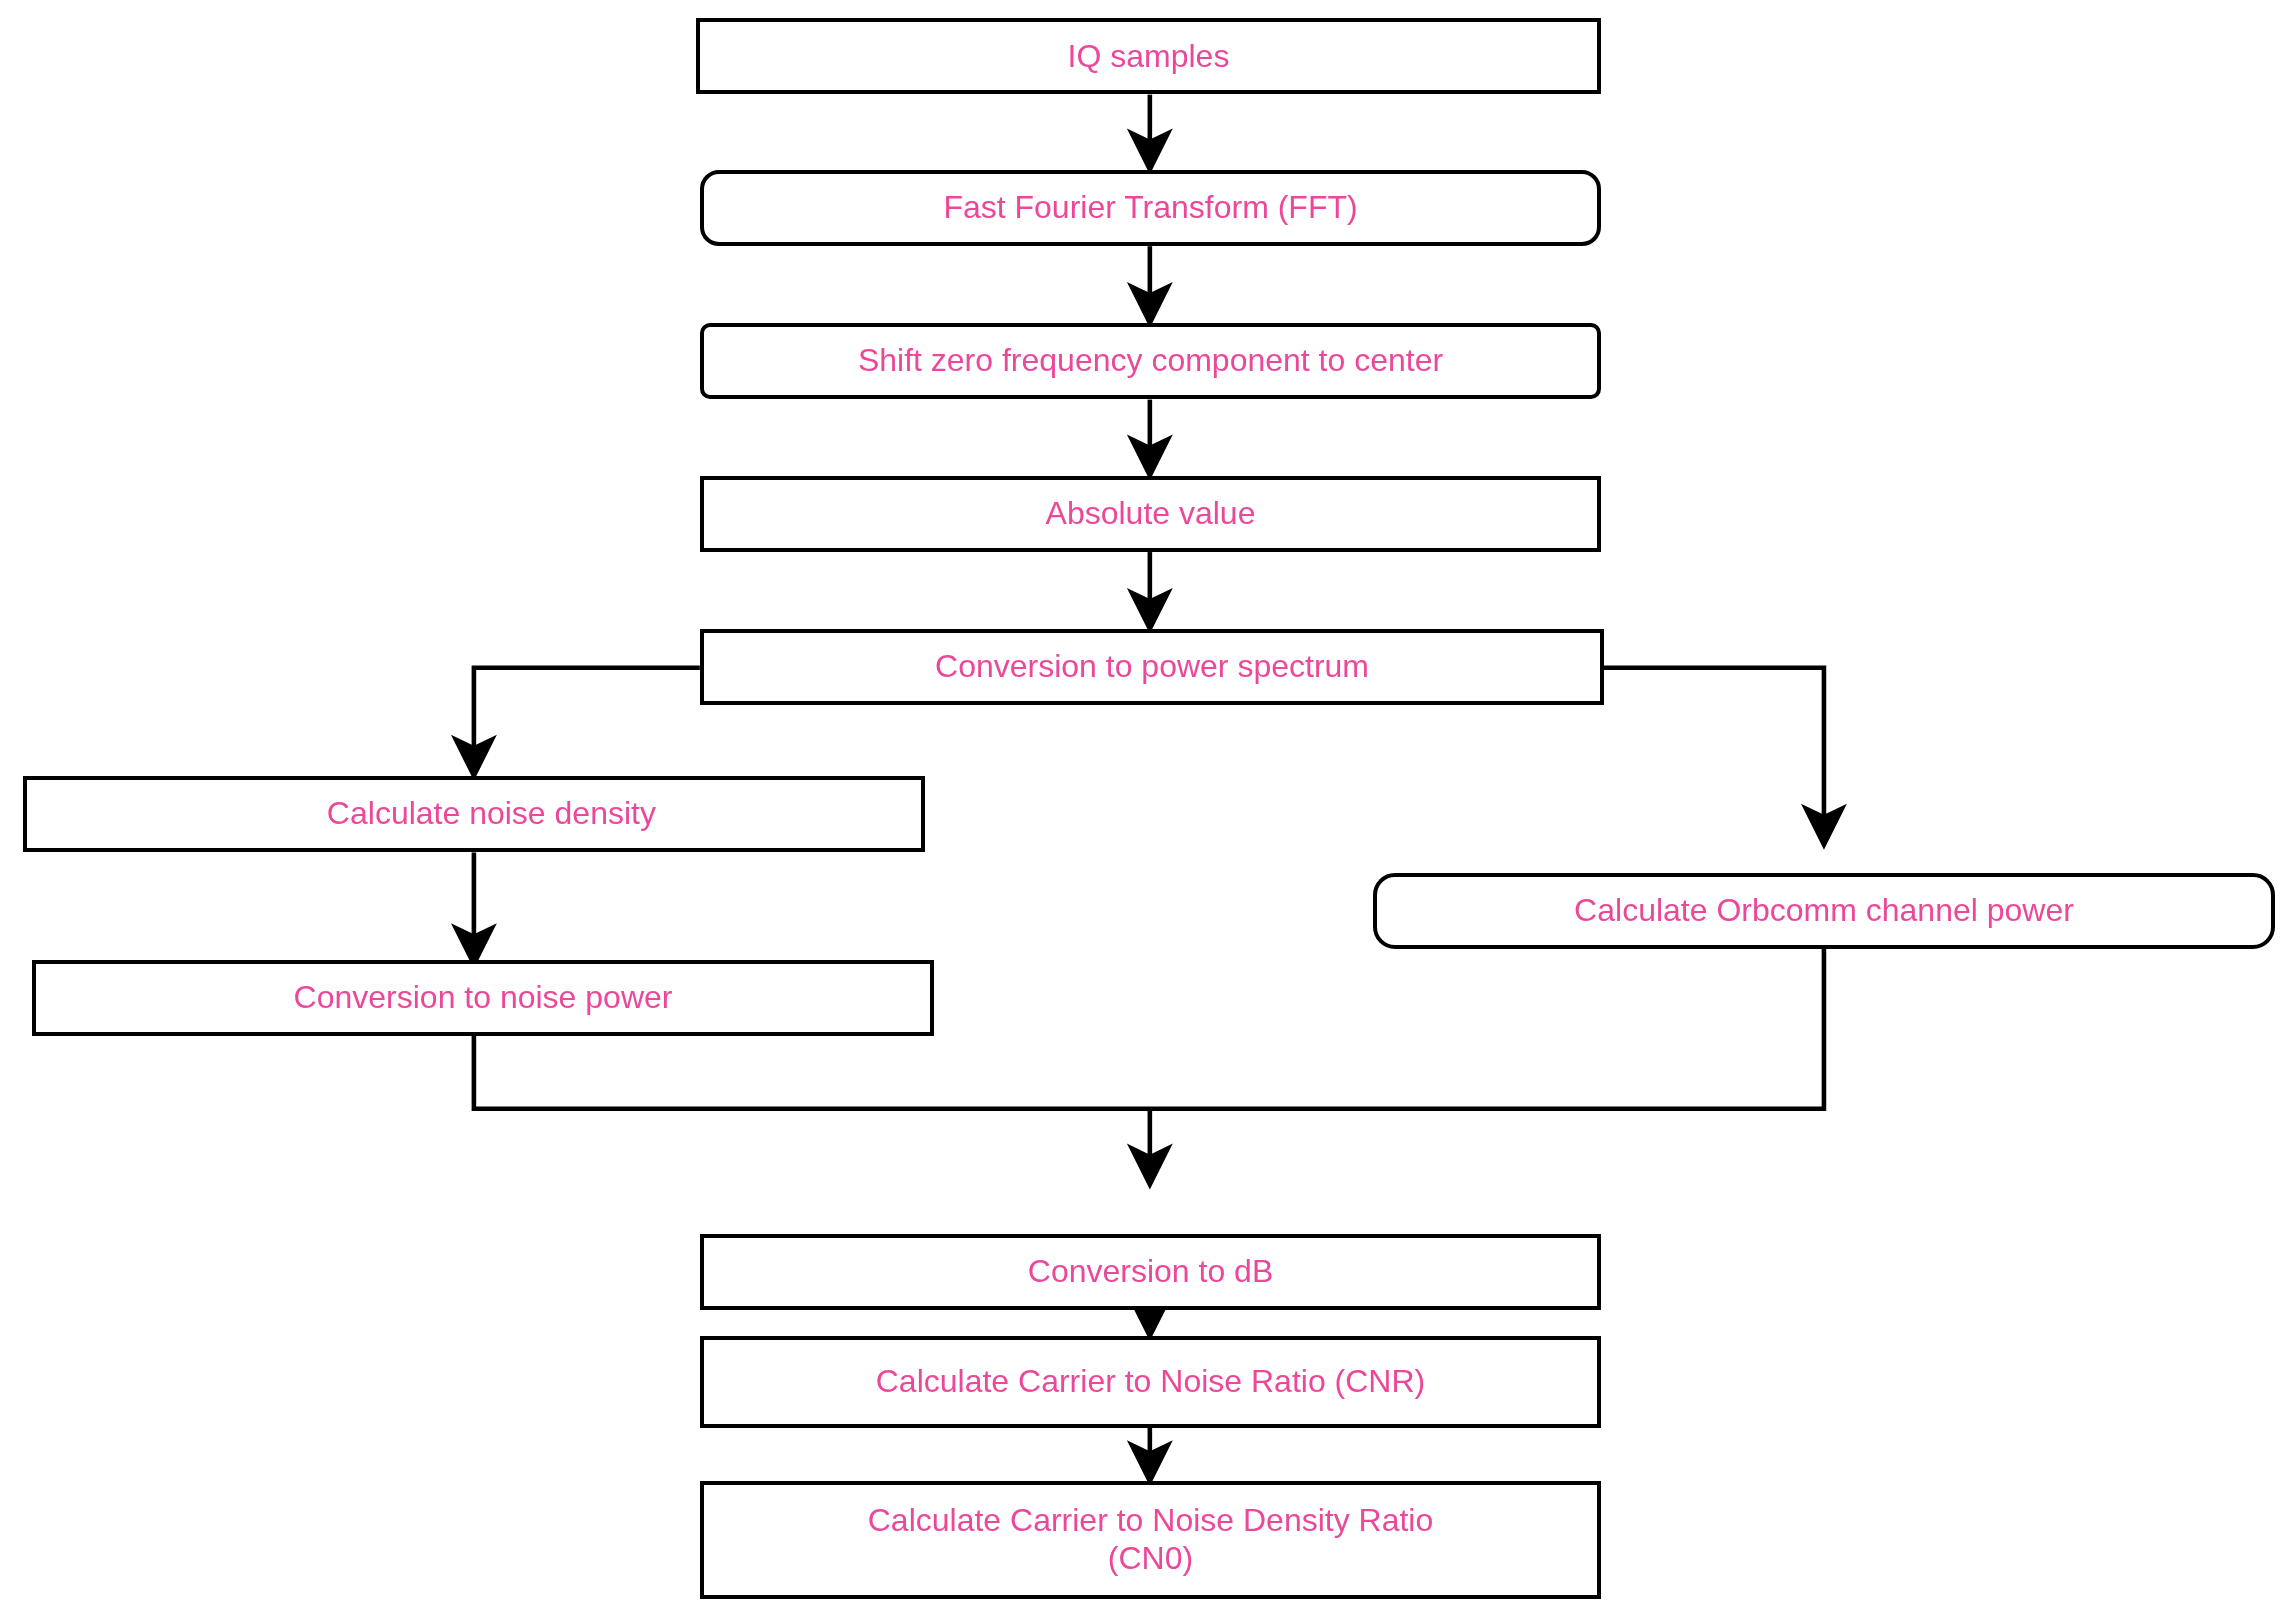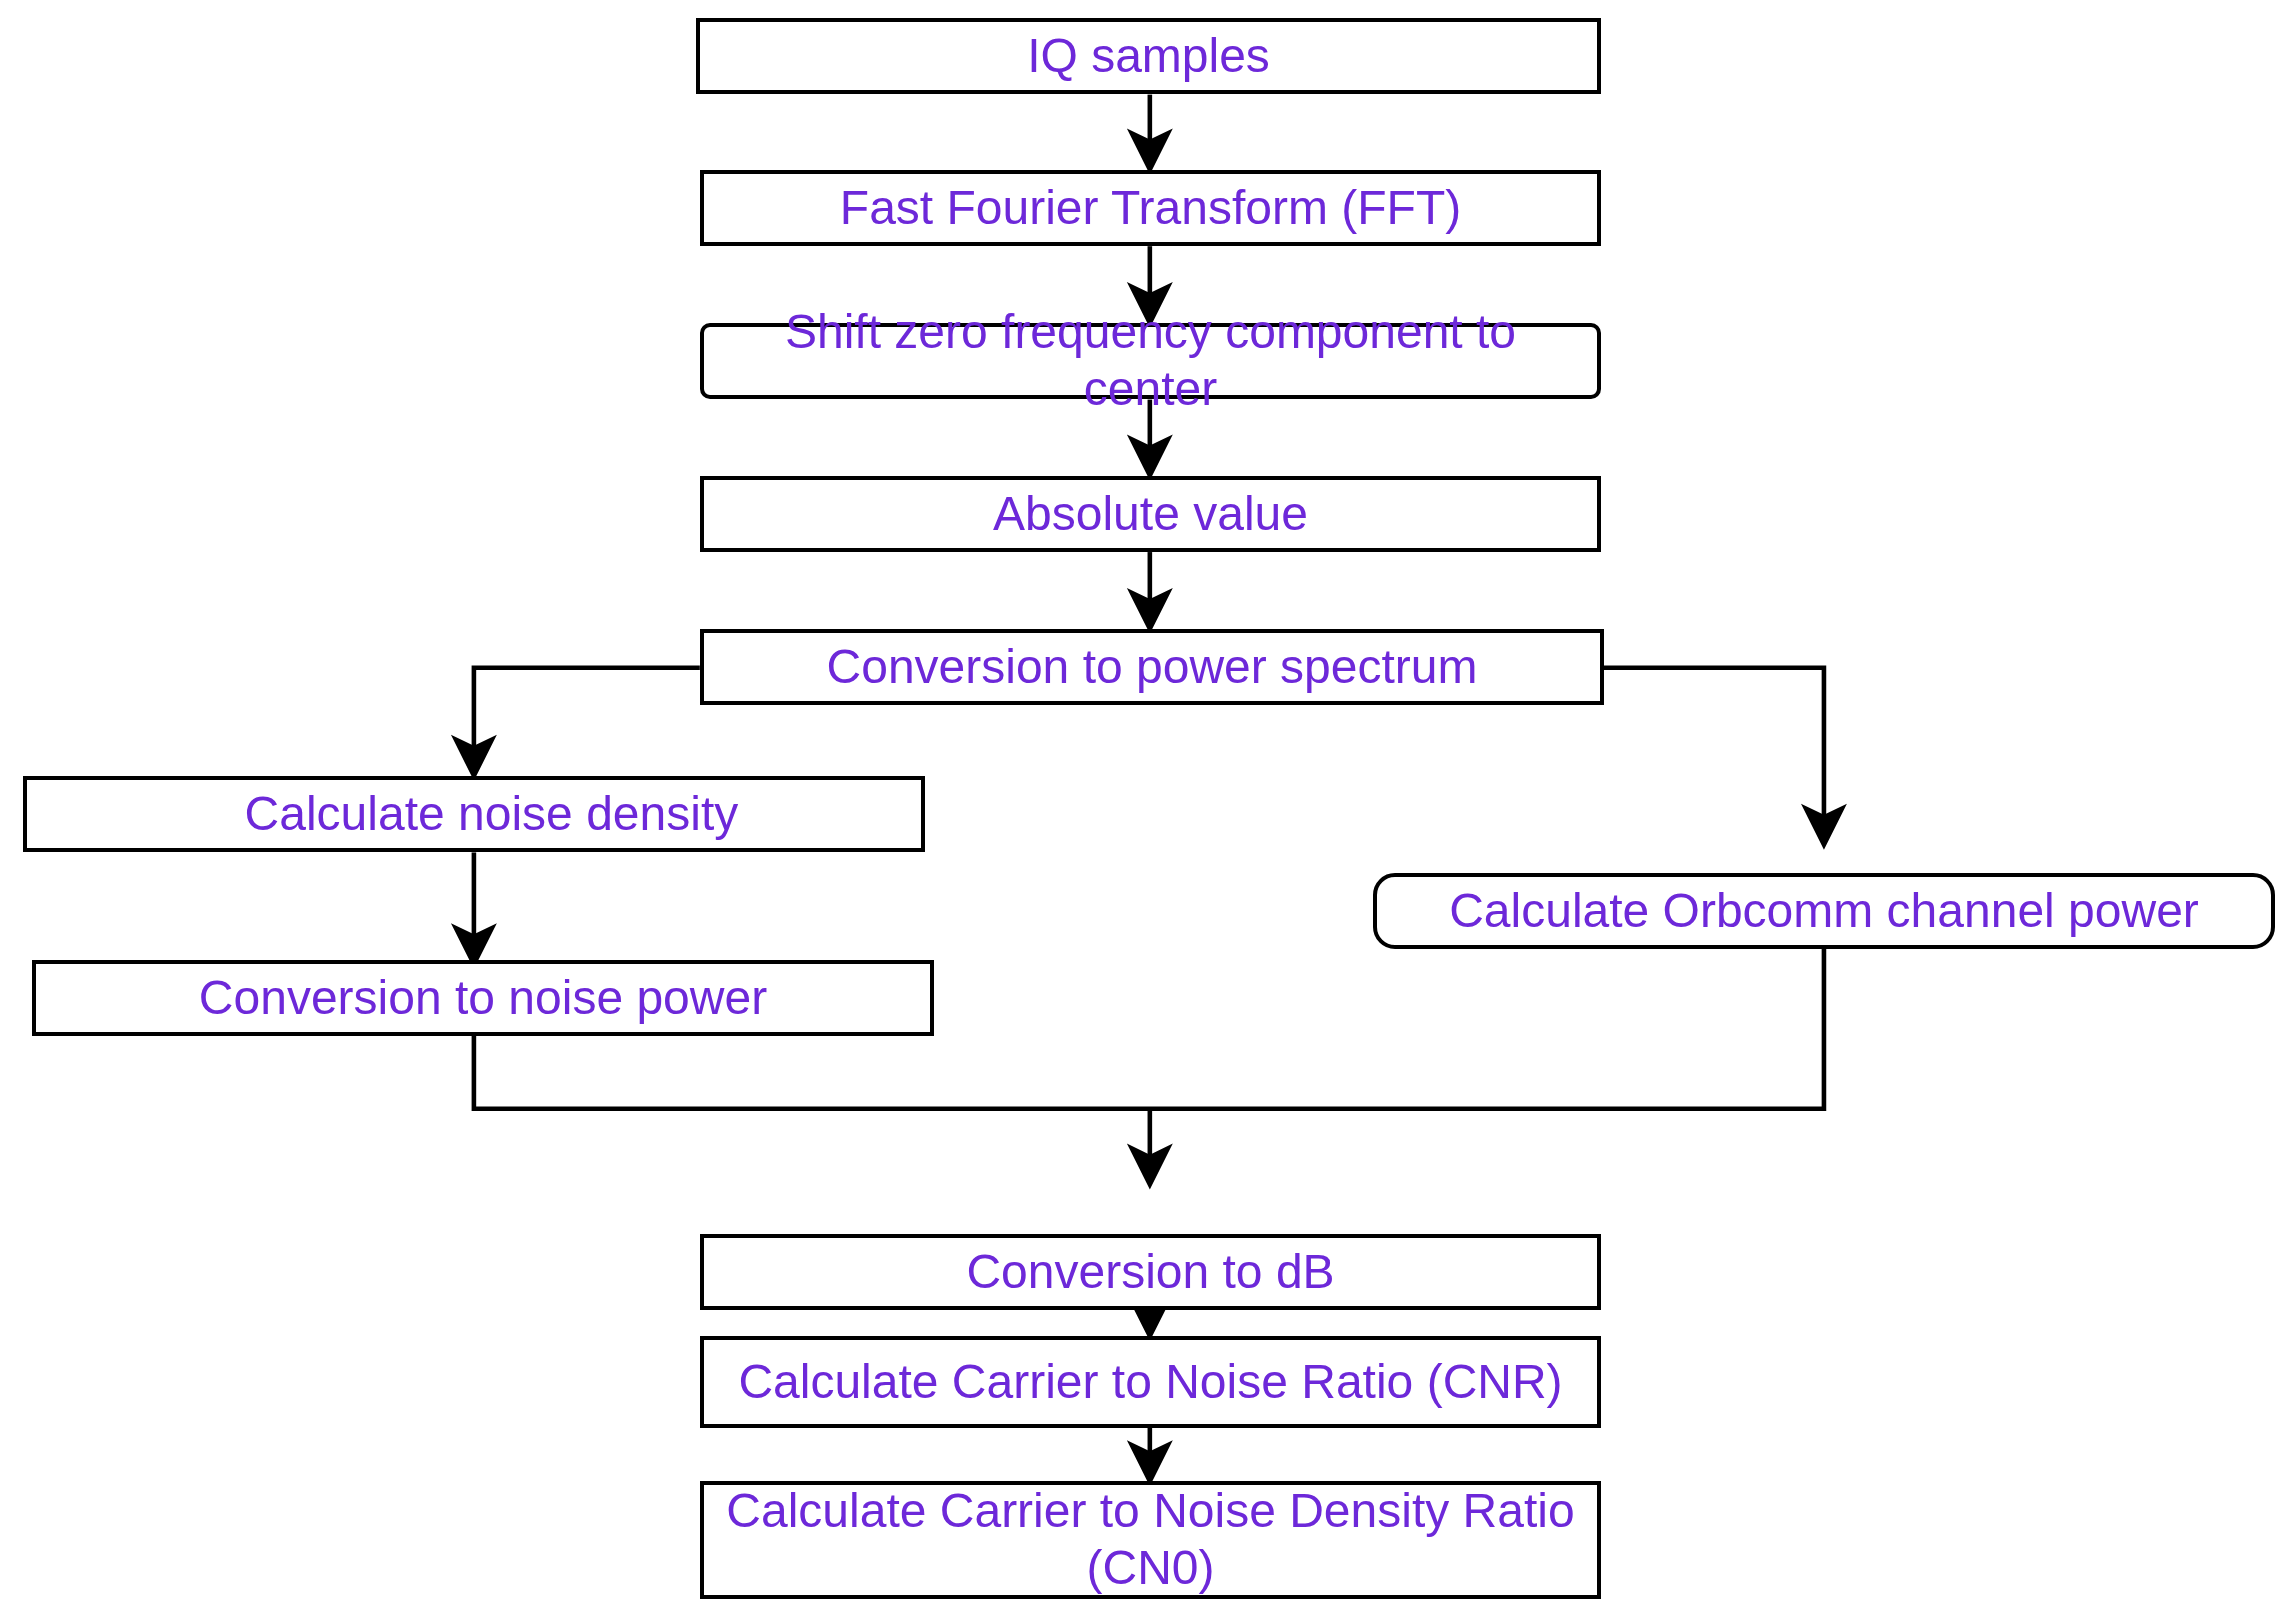--- a/index.html
+++ b/index.html
@@ -26,22 +26,22 @@
   }
   .node {
     position: absolute;
     box-sizing: border-box;
     border: 4.6px solid #000000;
     background: #ffffff;
     display: flex;
     align-items: center;
     justify-content: center;
     text-align: center;
-    color: #6d28d9;
-    font-size: 48px;
+    color: #ec4899;
+    font-size: 32px;
     line-height: 1.18;
     font-family: "Liberation Sans", sans-serif;
     z-index: 2;
     padding: 0 9.2px;
   }
   .node-label {
     display: block;
     white-space: pre-line;
   }
   .edge-line {
@@ -110,21 +110,21 @@
       <line class="edge-line" x1="1252" y1="1538" x2="1252" y2="1600"></line>
       <polygon class="edge-arrow" points="1252,1618 1227,1568 1252,1580 1277,1568"></polygon>
     </g>
 
   </svg>
 
   <div class="node" style="left:696px; top:18.4px; width:905px; height:76px;">
     <span class="node-label">IQ samples</span>
   </div>
 
-  <div class="node" style="left:700px; top:170px; width:901px; height:76px;">
+  <div class="node" style="left:700px; top:170px; width:901px; height:76px;border-radius:19px;">
     <span class="node-label">Fast Fourier Transform (FFT)</span>
   </div>
 
   <div class="node" style="left:700px; top:323px; width:901px; height:76px;border-radius:10px;">
     <span class="node-label">Shift zero frequency component to center</span>
   </div>
 
   <div class="node" style="left:700px; top:476px; width:901px; height:76px;text-align:right;">
     <span class="node-label">Absolute value</span>
   </div>

